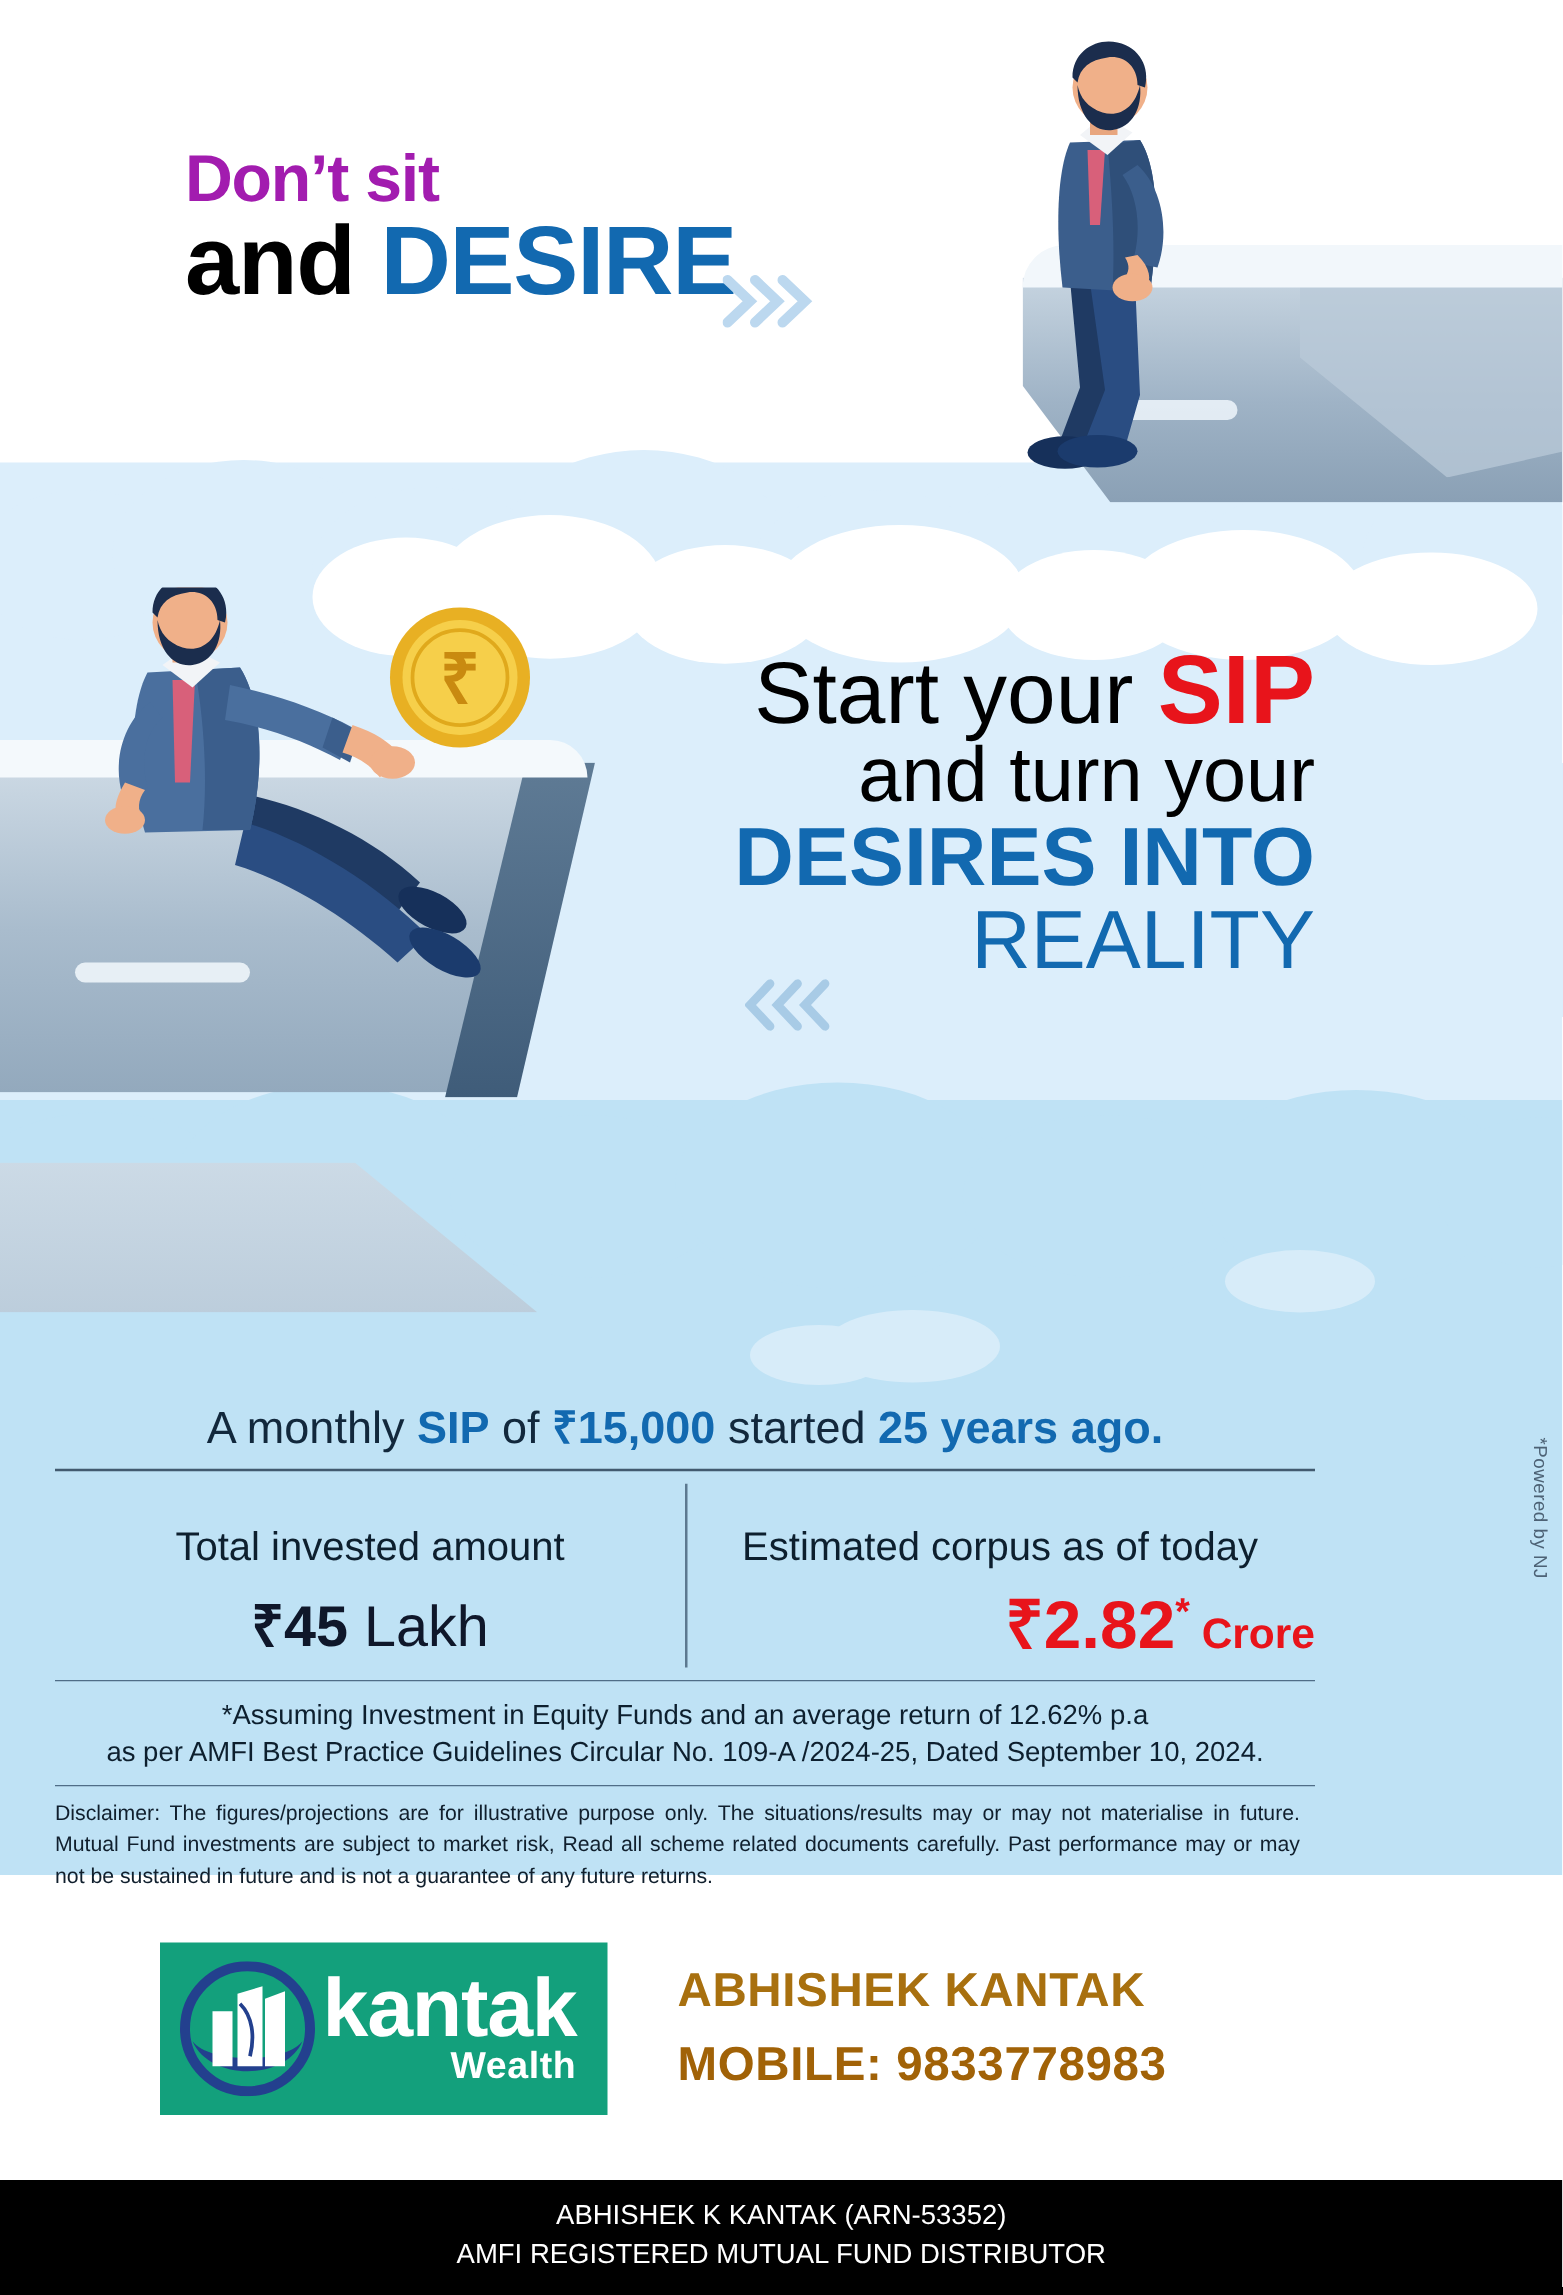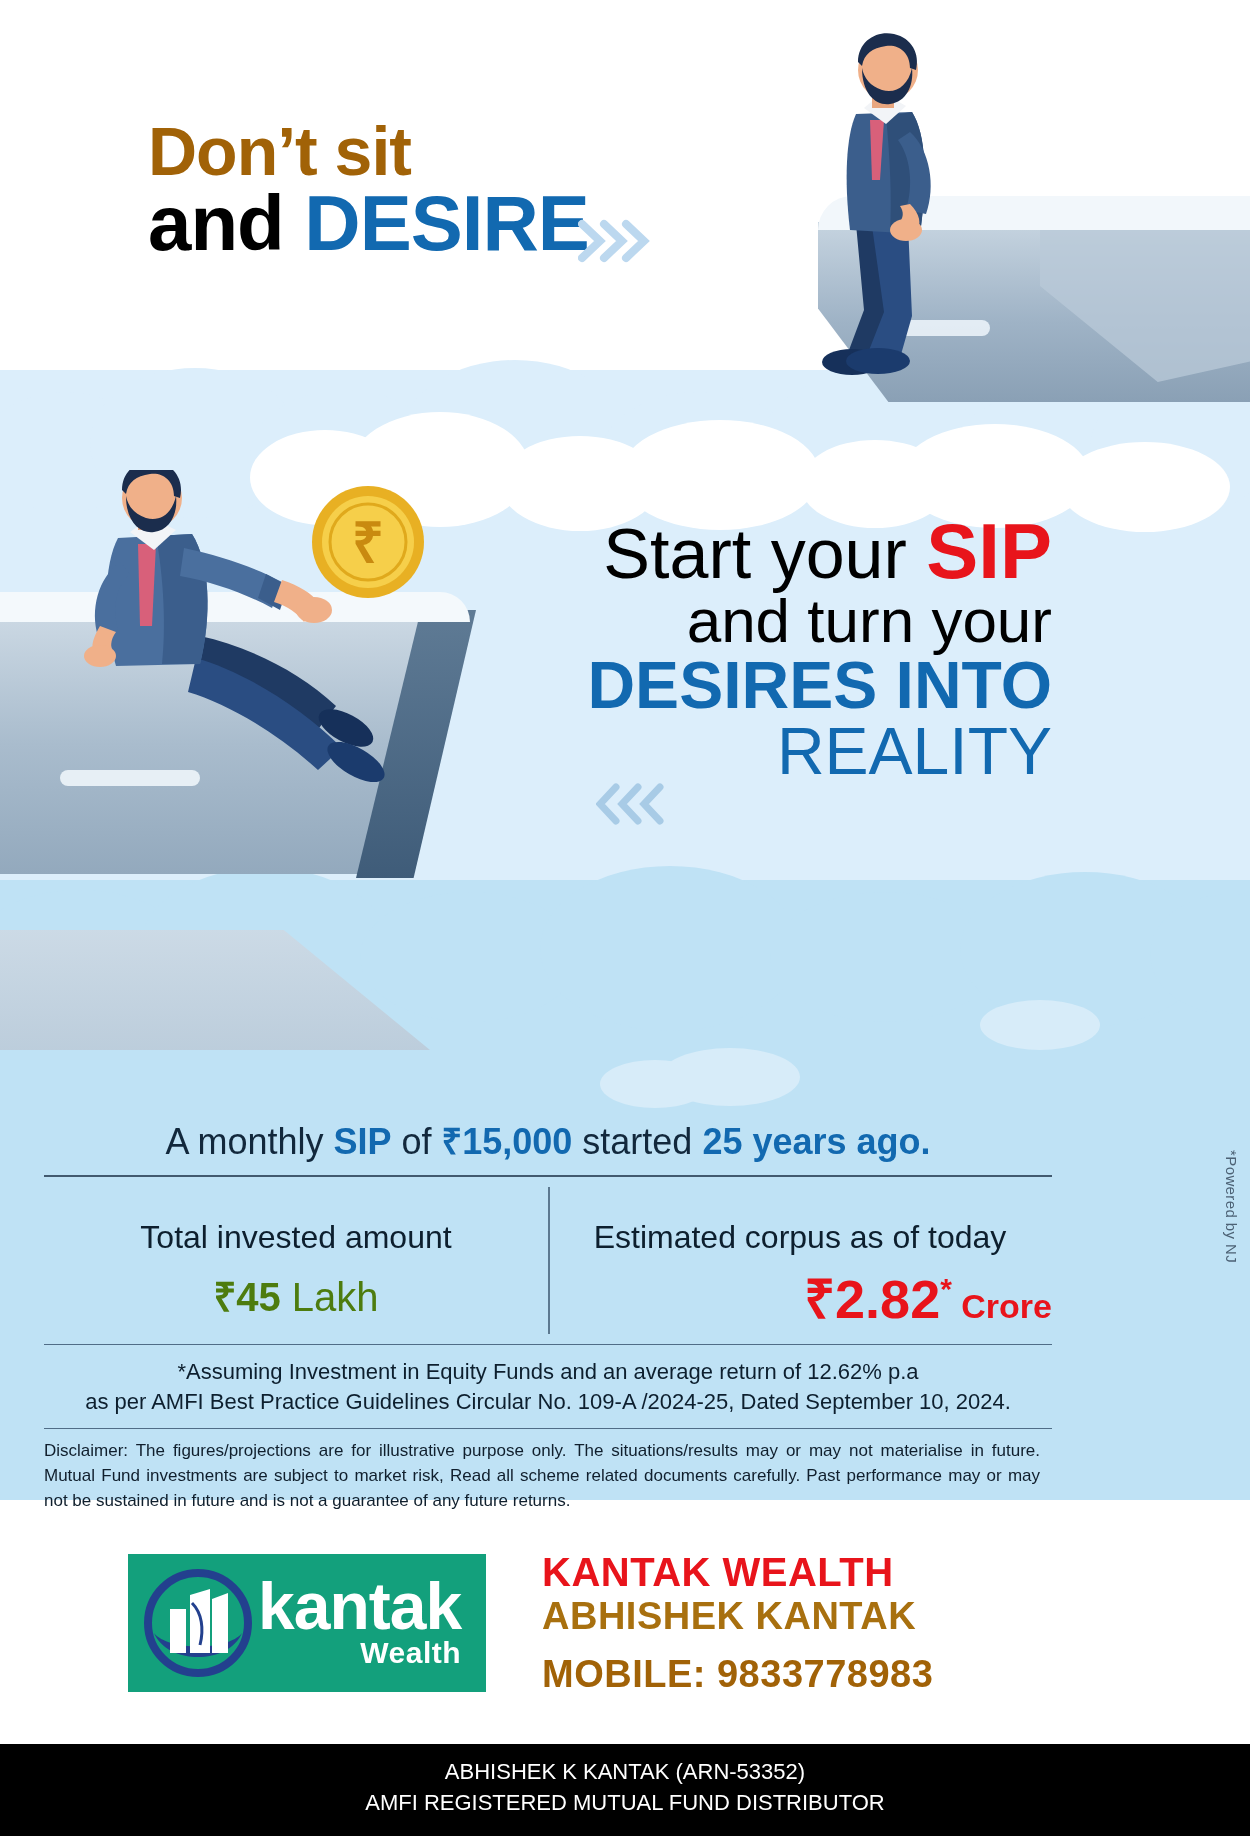--- a/index.html
+++ b/index.html
@@ -80,21 +80,21 @@
 
   
   .person{position:absolute;}
 
   
   .head-top{
     position:absolute;left:148px;top:118px;width:620px;
     line-height:.98;
   }
   .head-top .l1{
-    font-size:68px;font-weight:bold;color:#a16207;letter-spacing:-1px;
+    font-size:53px;font-weight:bold;color:#a21caf;letter-spacing:-1px;
   }
   .head-top .l2{
     font-size:78px;font-weight:bold;color:#000000;letter-spacing:-1px;
   }
   .head-top .l2 .blue{color:#1269b0;}
 
   .chev-right{
     position:absolute;left:578px;top:218px;width:74px;height:46px;
   }
   .chev-left{
@@ -125,21 +125,21 @@
   .rule{
     height:2px;background:#2b4257;margin:0 44px;opacity:.85;
   }
   .rule-thin{height:1px;background:#35506b;margin:0 44px;opacity:.8;}
 
   .grid2{
     display:flex;margin:0 44px;position:relative;
   }
   .cell{flex:1;text-align:center;padding:14px 0 10px 0;}
   .cell .label{font-size:32px;color:#0d1f2e;margin-top:28px;}
-  .cell .val-blue{font-size:40px;color:#4d7c0f;font-weight:bold;margin-top:12px;}
+  .cell .val-blue{font-size:46px;color:#0f172a;font-weight:bold;margin-top:12px;}
   .cell .val-blue .unit{font-weight:normal;}
   .cell .val-red{font-size:54px;color:#e8141b;font-weight:bold;margin-top:4px;text-align:right;}
   .cell .val-red .star{font-size:30px;vertical-align:super;}
   .cell .val-red .unit{font-size:34px;}
   .vdiv{
     position:absolute;left:50%;top:10px;bottom:10px;width:2px;background:#3b556e;opacity:.75;
   }
 
   .assume{
     text-align:center;font-size:22px;color:#0d1f2e;line-height:1.35;
@@ -392,21 +392,20 @@
         <path d="M68 30 L84 24 L84 84 L68 84 Z" fill="#ffffff"></path>
         <path d="M48 34 C58 44 60 60 56 76" fill="none" stroke="#23408e" stroke-width="3"></path>
       </svg>
       <div class="logo-words">
         <div class="k">kantak</div>
         <div class="w">Wealth</div>
       </div>
     </div>
 
     <div class="brandtext">
-      <div class="b1">KANTAK WEALTH</div>
       <div class="b2">ABHISHEK KANTAK</div>
       <div class="b3">MOBILE: 9833778983</div>
     </div>
   </div>
 
   <div class="footerbar">
     <div>ABHISHEK K KANTAK (ARN-53352)</div>
     <div>AMFI REGISTERED MUTUAL FUND DISTRIBUTOR</div>
   </div>
 

